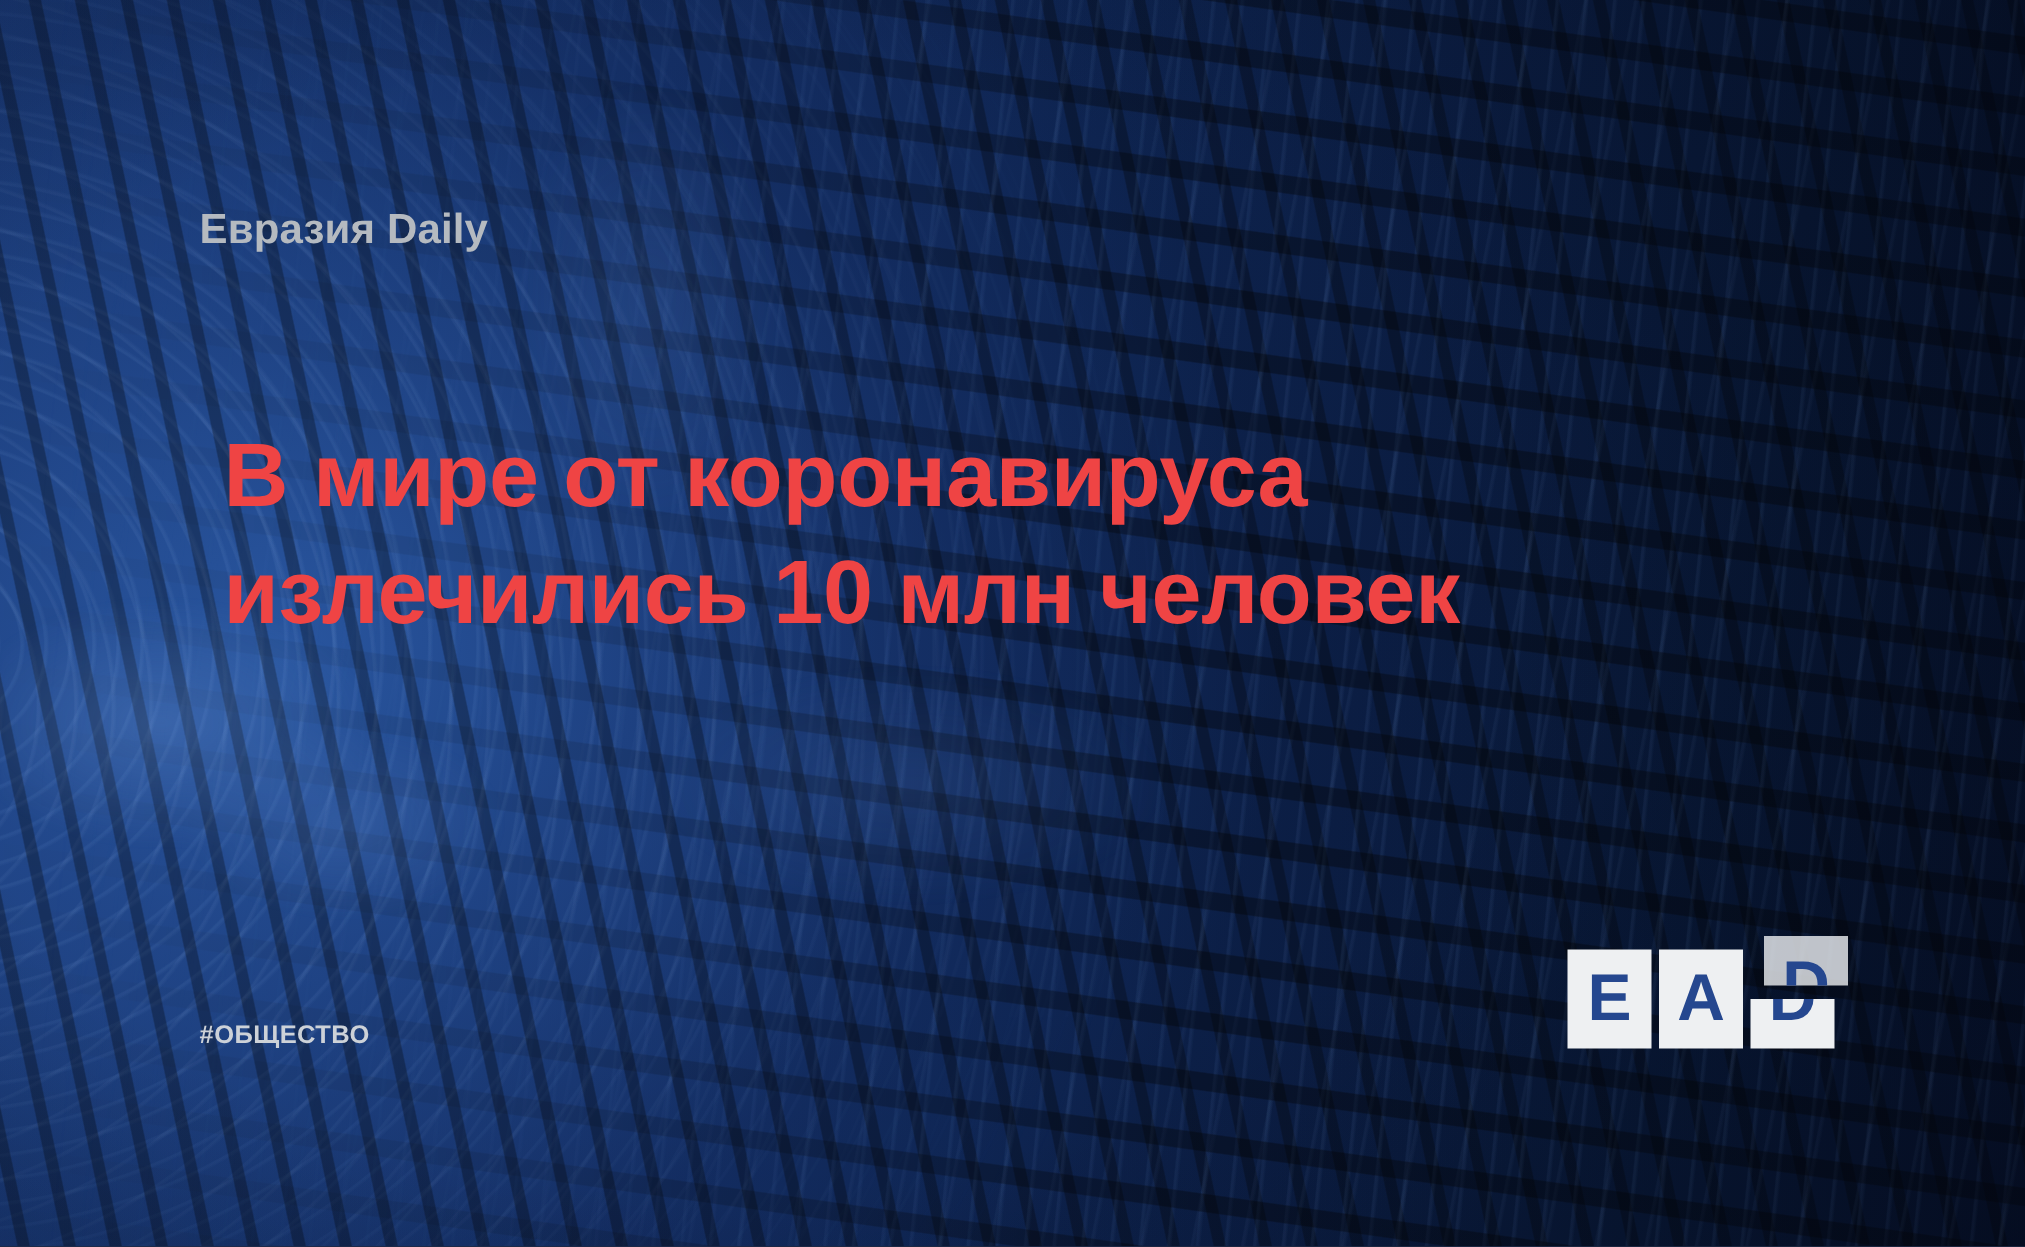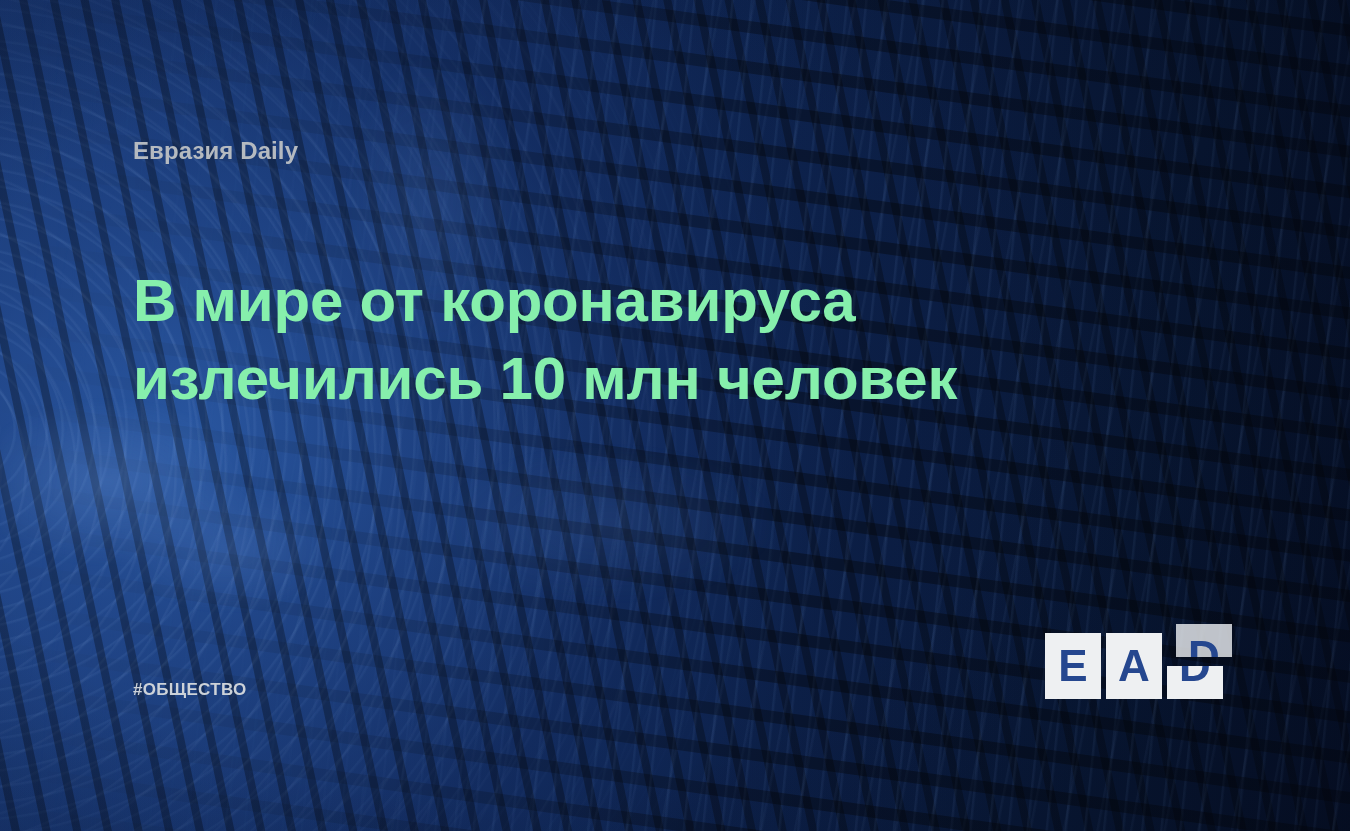--- a/index.html
+++ b/index.html
@@ -153,37 +153,37 @@
   
   #card-content {
     position: absolute;
     inset: 0;
   }
 
   #brand-name {
     position: absolute;
     left: 133px;
     top: 137px;
-    font-size: 24px;
+    font-size: 28px;
     font-weight: bold;
     color: #b5bac0;
     letter-spacing: 0.1px;
     white-space: nowrap;
   }
 
   #headline {
     position: absolute;
     left: 133px;
     top: 262px;
     width: 1070px;
-    margin: 0;
+    margin: 16px;
     font-size: 60px;
     line-height: 78px;
     font-weight: bold;
-    color: #86efac;
+    color: #ef4444;
     letter-spacing: -0.2px;
   }
 
   #category-tag {
     position: absolute;
     left: 133px;
     top: 680px;
     font-size: 17px;
     font-weight: bold;
     color: #cdd2d8;

